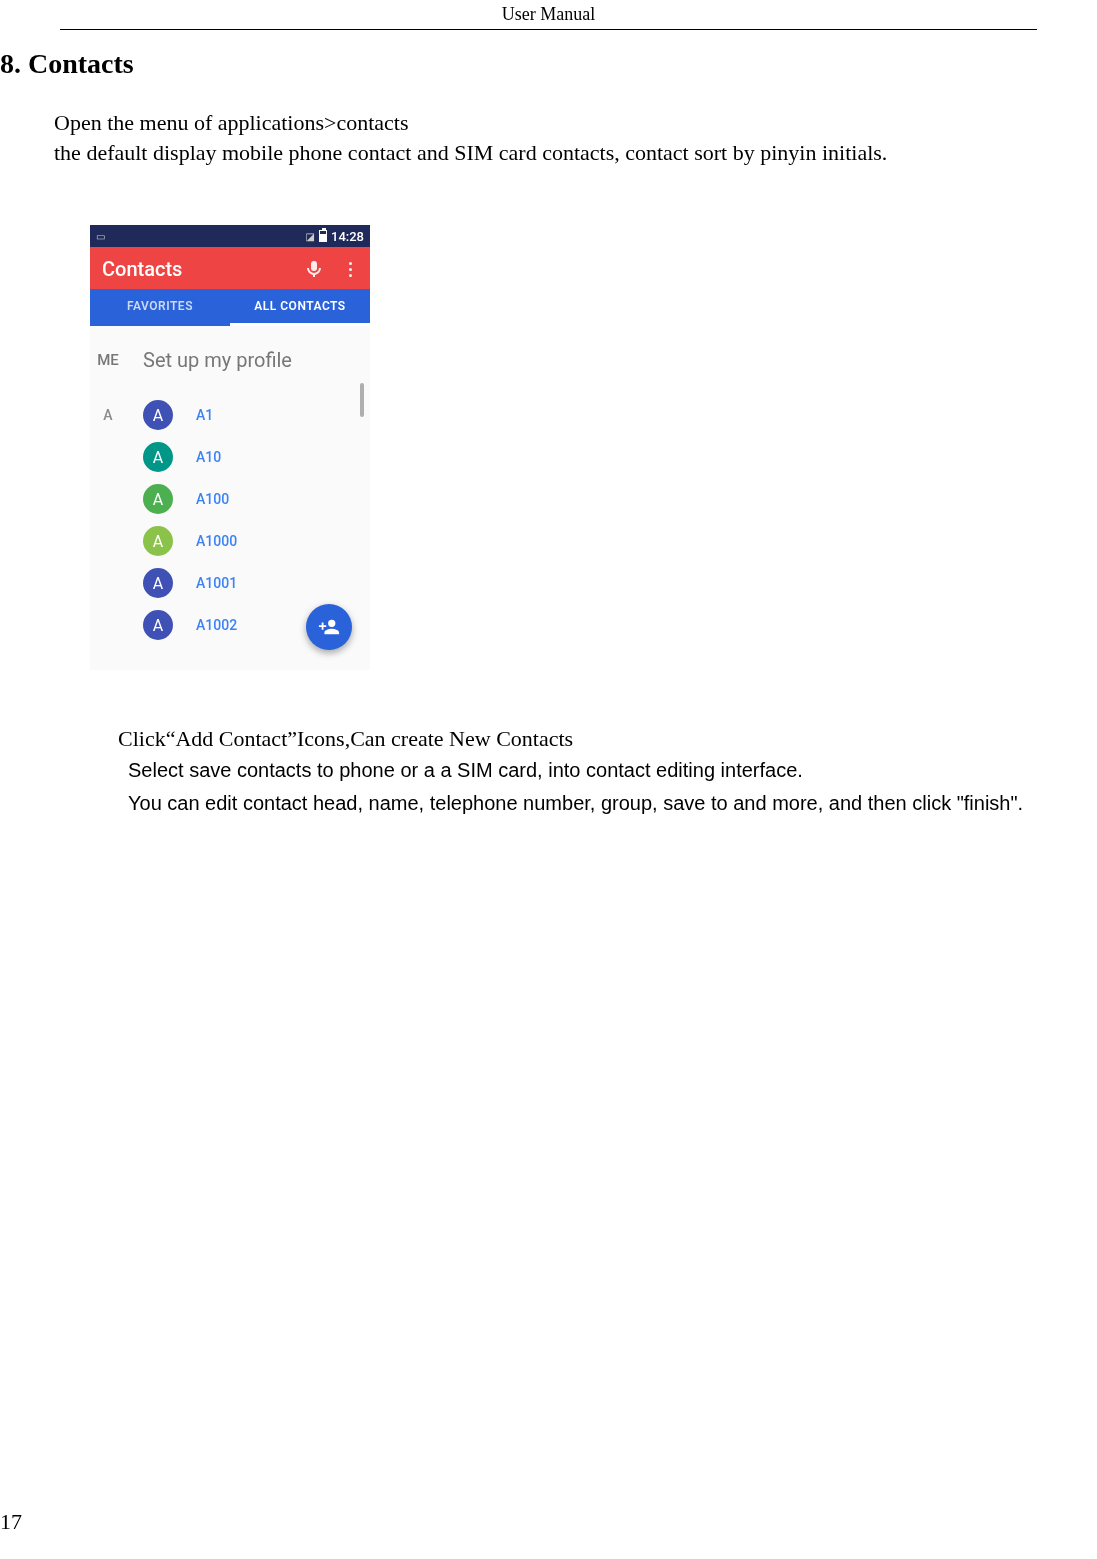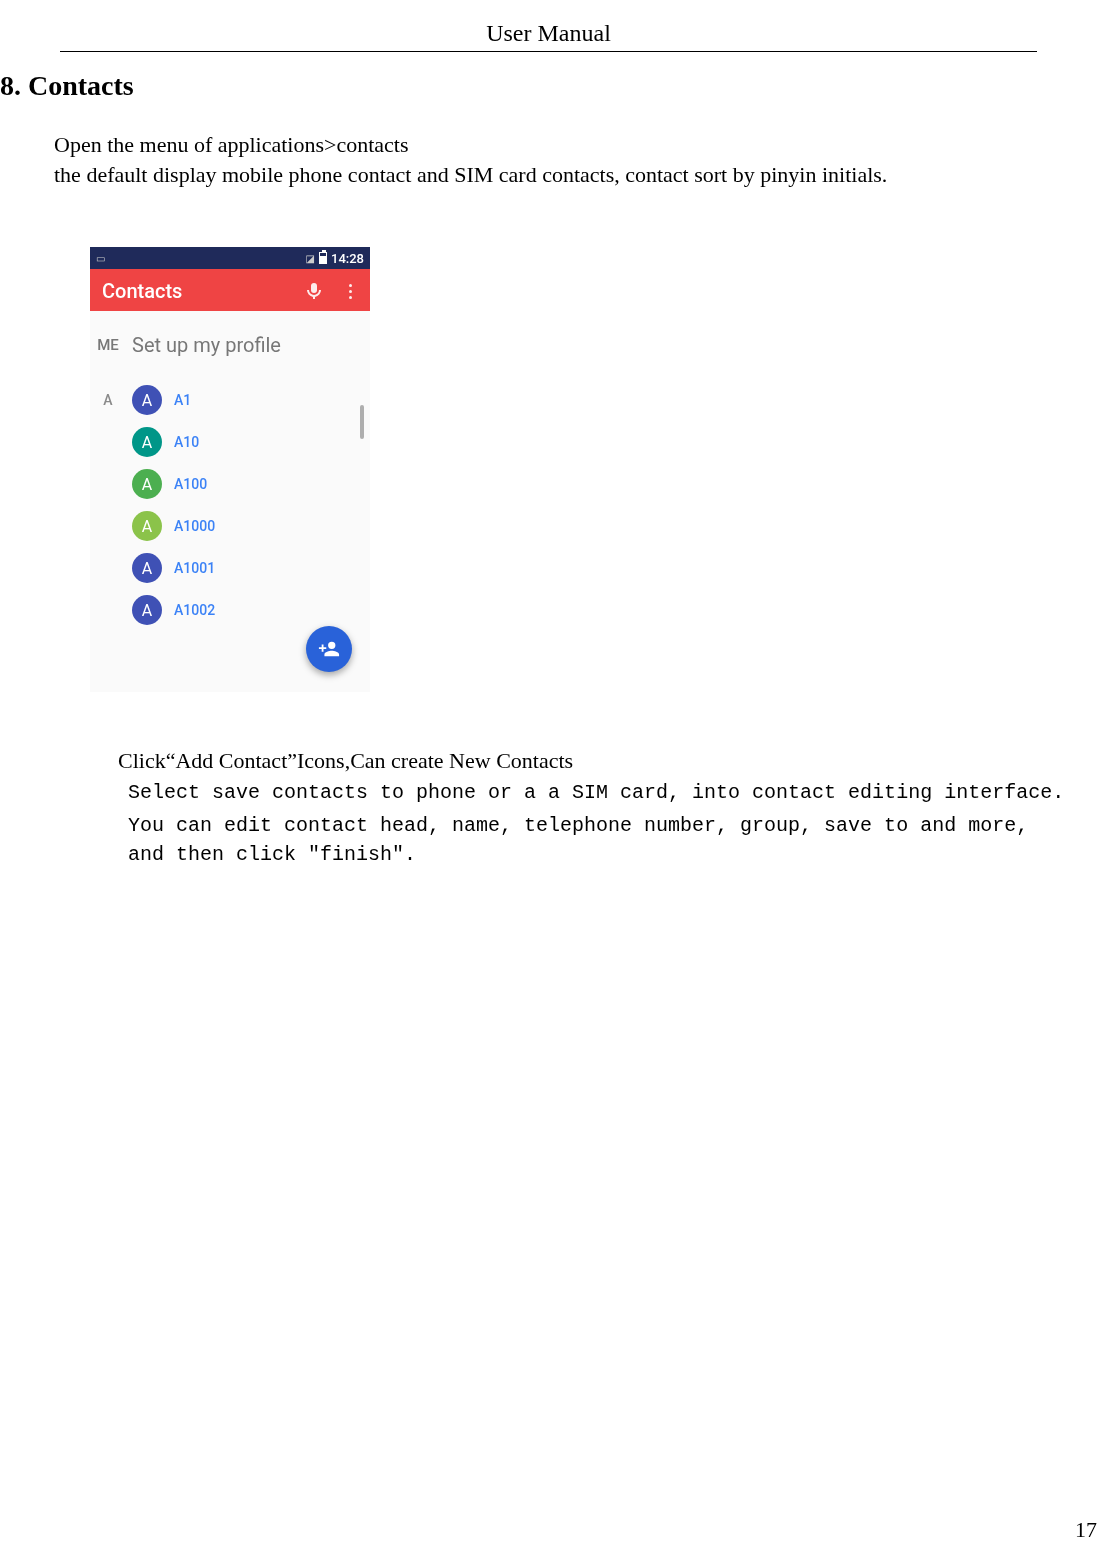--- a/index.html
+++ b/index.html
@@ -6,22 +6,22 @@
     body {
       font-family: "Times New Roman", serif;
       width: 1097px;
       height: 1559px;
       background: #fff;
       position: relative;
       color: #000;
     }
     .header {
       text-align: center;
-      font-size: 24px;
-      padding-top: 20px;
+      font-size: 18px;
+      padding-top: 4px;
       padding-bottom: 4px;
     }
     .header-rule {
       border: none;
       border-top: 1.5px solid #000;
       margin: 0 60px 10px 60px;
     }
     .section-heading {
       font-size: 28px;
       font-weight: bold;
@@ -89,21 +89,21 @@
       text-align: center;
       padding: 10px 0;
       border-bottom: 3px solid transparent;
     }
     .tab.active { color: #fff; border-bottom-color: #fff; }
     .list { background:#fafafa; }
     .row {
       display: flex;
       align-items: center;
       padding: 6px 10px 6px 6px;
-      gap: 12px;
+      gap: 23px;
     }
     .row.me { padding-top: 22px; padding-bottom: 22px; }
     .index-label {
       width: 24px;
       font-size: 14px;
       color: #8a8a8a;
       font-weight: 500;
       text-align: center;
       flex-shrink: 0;
     }
@@ -150,33 +150,33 @@
     }
     .below-screenshot {
       margin-top: 56px;
     }
     .click-line {
       font-size: 22px;
       margin-left: 118px;
       margin-right: 40px;
     }
     .sans-line {
-      font-family: Liberation Mono, monospace;
+      font-family: Liberation Sans, sans-serif;
       font-size: 20px;
       margin-left: 128px;
       margin-right: 30px;
       line-height: 1.45;
       margin-top: 4px;
     }
     .page-number {
       position: absolute;
-      bottom: 16px;
+      bottom: 24px;
       left: 0;
       right: 0;
-      text-align: right;
+      text-align: left;
       font-size: 22px;
       font-family: Liberation Serif, serif;
     }
   </style>
 </head>
 <body>
 
 <div class="header">User    Manual</div>
 <hr class="header-rule">
 
@@ -211,20 +211,24 @@
       <span class="more-icon">
         <span class="more-dots">
             <span></span>
             <span></span>
             <span></span>
           </span>
       </span>
     </div>
   </div>
 
+  <div class="tabs">
+    <div class="tab">FAVORITES</div>
+    <div class="tab active">ALL CONTACTS</div>
+  </div>
 
   <div class="list">
     <div class="row me">
       <span class="index-label">ME</span>
       <span class="row-text">Set up my profile</span>
     </div>
 
     <div class="row">
       <span class="index-label">A</span>
       <span class="avatar av-blue">A</span>

